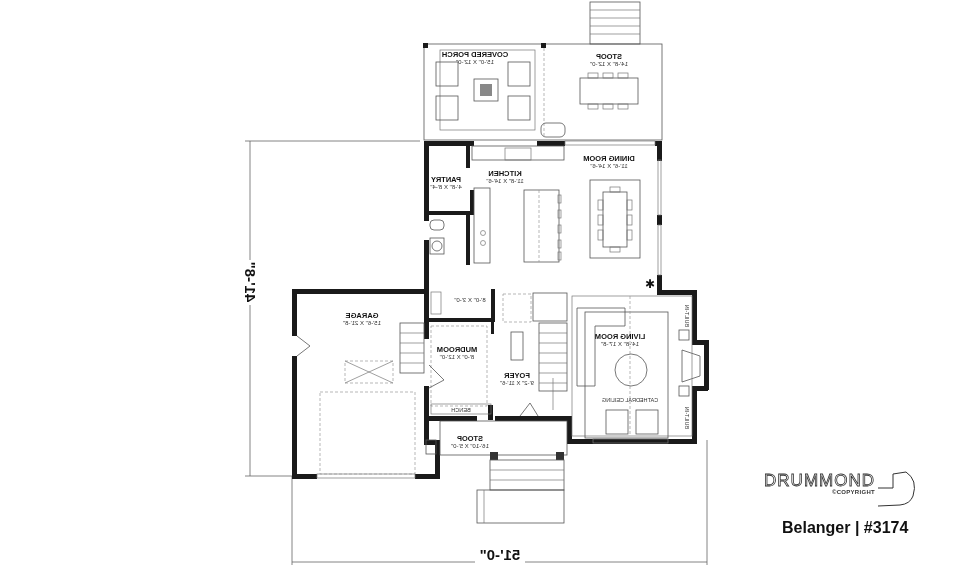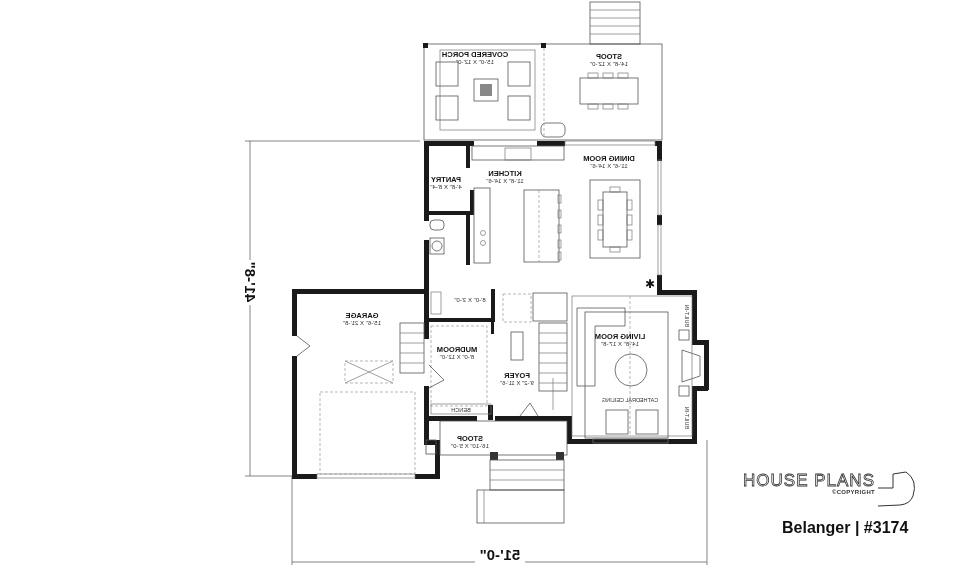--- a/index.html
+++ b/index.html
@@ -246,16 +246,16 @@
   </g>
   <text class="room-name" x="470" y="441" text-anchor="middle" transform="translate(940,0) scale(-1,1)">STOOP</text>
   <text class="room-size" x="470" y="448" text-anchor="middle" transform="translate(940,0) scale(-1,1)">16'-10" X 5'-0"</text>
 
   <g>
     <path d="M878 488 L893 488 L893 474 L906 472 Q918 480 913 496 Q910 504 900 505 L878 506" fill="none" stroke="#333" stroke-width="1"></path>
   </g>
 </svg>
 
 <div class="brand" style="left:740px; top:472px; width:135px;">
-  <div class="brand-line">HOUSE PLANS</div>
+  <div class="brand-line">DRUMMOND</div>
   <div class="brand-copy">©COPYRIGHT</div>
 </div>
 <div class="plan-id" style="left:782px; top:519px;">Belanger | #3174</div>
 
 </body></html>

